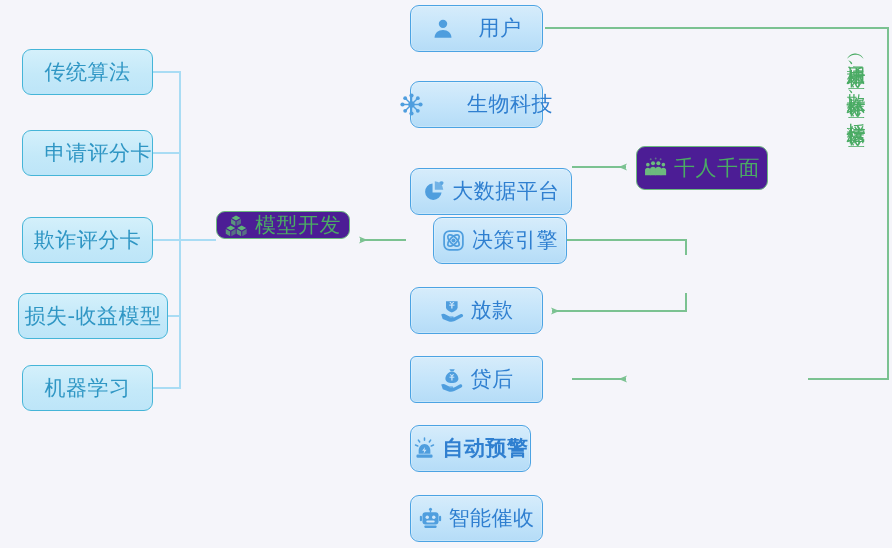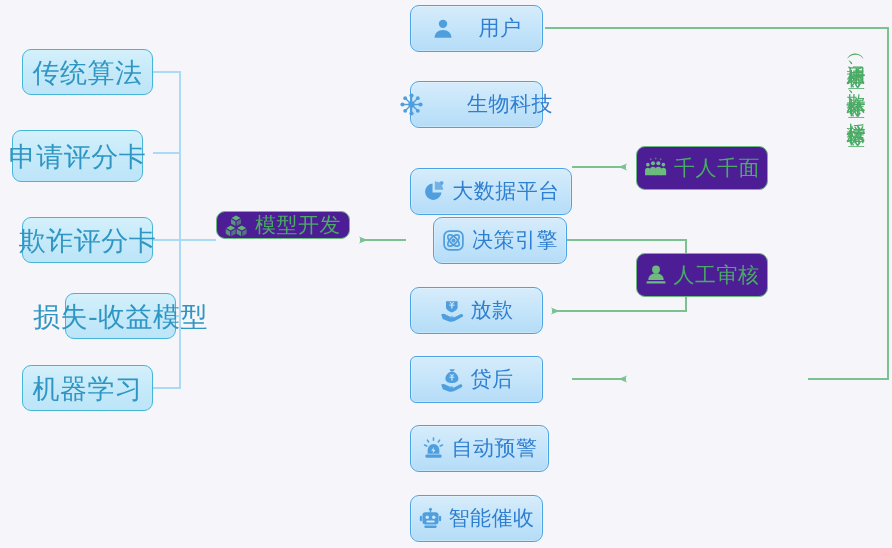--- a/index.html
+++ b/index.html
@@ -31,21 +31,21 @@
     border:1.6px solid #4ba3e3;
     color:#2f7fd0;
     font-size:21px;
     box-shadow:0 0 0 .5px rgba(255,255,255,.5) inset;
   }
   
   .cyan{
     background:linear-gradient(180deg,#d4f0fb 0%,#c4e9f9 55%,#bde5f8 100%);
     border:1.6px solid #45b5d8;
     color:#2f96c4;
-    font-size:27px;
+    font-size:21px;
   }
   
   .green{
     background:#4c1d95;
     border:1.6px solid #6cba7e;
     color:#4aab64;
     font-size:21px;
   }
 
   
@@ -99,29 +99,29 @@
 
     <g stroke="#7bc291" stroke-width="2" fill="none">
       <path d="M545,28 L888,28 L888,379 L808,379"></path>
     </g>
   </svg>
 
   <div class="node cyan" style="left:22px;top:49px;width:131px;height:46px;">
     <span class="lbl">传统算法</span>
   </div>
 
-  <div class="node cyan" style="left:12px;top:130px;width:131px;height:52px;">
+  <div class="node cyan" style="left:22px;top:130px;width:131px;height:46px;justify-content:flex-end;">
     <span class="lbl">申请评分卡</span>
   </div>
 
   <div class="node cyan" style="left:22px;top:217px;width:131px;height:46px;">
     <span class="lbl">欺诈评分卡</span>
   </div>
 
-  <div class="node cyan" style="left:18px;top:293px;width:111px;height:46px;margin-left:47px;">
+  <div class="node cyan" style="left:18px;top:293px;width:150px;height:46px;">
     <span class="lbl">损失-收益模型</span>
   </div>
 
   <div class="node cyan" style="left:22px;top:365px;width:131px;height:46px;">
     <span class="lbl">机器学习</span>
   </div>
 
   <div class="node green" style="left:216px;top:211px;width:134px;height:28px;">
     <span class="ico">
       <svg width="23" height="23" viewBox="0 0 24 24">
@@ -223,21 +223,21 @@
           <rect x="11.3" y="8.3" width="1.2" height="4.2"></rect>
           <rect x="9.5" y="8.7" width="4.8" height="1"></rect>
           <path d="M9.6 6.2 L11.9 9 L14.2 6.2 h-1.4 l-.9 1.4 L10.9 6.2z"></path>
         </g>
         <path d="M1.2 16.6c1.7-1 3.4-.5 4.9.3l3.1 1.6h3.3c.8 0 .8 1.2 0 1.2H9.2c1.8.5 3.9.3 5.5-.5l5-2.7c1-.5 2.2-.1 2.5.9.3.8-.1 1.6-.9 2l-7 3.6c-2 1-4.2 1.1-6.2.3l-5.3-2z"></path>
       </svg>
     </span>
     <span class="lbl">贷后</span>
   </div>
 
-  <div class="node blue" style="left:410px;top:425px;width:139px;height:47px;">
+  <div class="node blue" style="left:410px;top:425px;width:121px;height:47px;font-weight:bold;">
     <span class="ico">
       <svg width="23" height="23" viewBox="0 0 24 24" fill="#4f9ede">
         <g stroke="#4f9ede" stroke-width="1.6" stroke-linecap="round">
           <line x1="12" y1="1" x2="12" y2="3.4"></line>
           <line x1="5.6" y1="3.2" x2="7" y2="5.2"></line>
           <line x1="18.4" y1="3.2" x2="17" y2="5.2"></line>
           <line x1="2.6" y1="8.4" x2="5" y2="9.3"></line>
           <line x1="21.4" y1="8.4" x2="19" y2="9.3"></line>
         </g>
         <path d="M12 7.2c3.4 0 6.1 3 6.1 6.8v3.4H5.9V14c0-3.8 2.7-6.8 6.1-6.8z"></path>
@@ -281,27 +281,17 @@
         <g opacity=".55">
           <circle cx="7" cy="2.4" r="1"></circle>
             <circle cx="12.2" cy="1.6" r="1"></circle>
             <circle cx="17.3" cy="2.4" r="1"></circle>
         </g>
       </svg>
     </span>
     <span class="lbl">千人千面</span>
   </div>
 
-  <div class="node green" style="left:636px;top:253px;width:132px;height:44px;">
-    <span class="ico">
-      <svg width="22" height="22" viewBox="0 0 24 24" fill="#6cba7e">
-        <circle cx="12" cy="6" r="4.3"></circle>
-        <path d="M3.6 17.4c0-4.4 3.7-7.2 8.4-7.2s8.4 2.8 8.4 7.2z"></path>
-        <rect x="1.6" y="18.8" width="20.8" height="2.6" rx="1"></rect>
-      </svg>
-    </span>
-    <span class="lbl">人工审核</span>
-  </div>
 
 
   <div class="vlabel" style="left:846px;top:48px;">（通用标签、欺诈标签、授信标签）</div>
 
 </div>
 
 </body></html>

